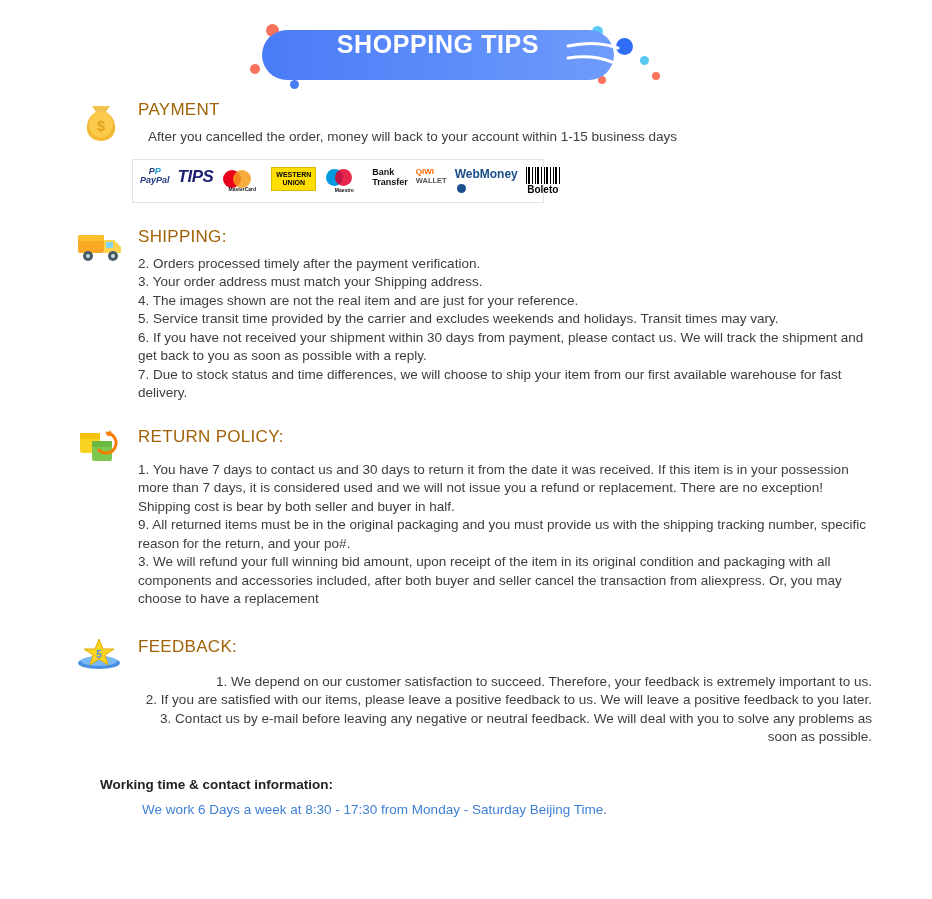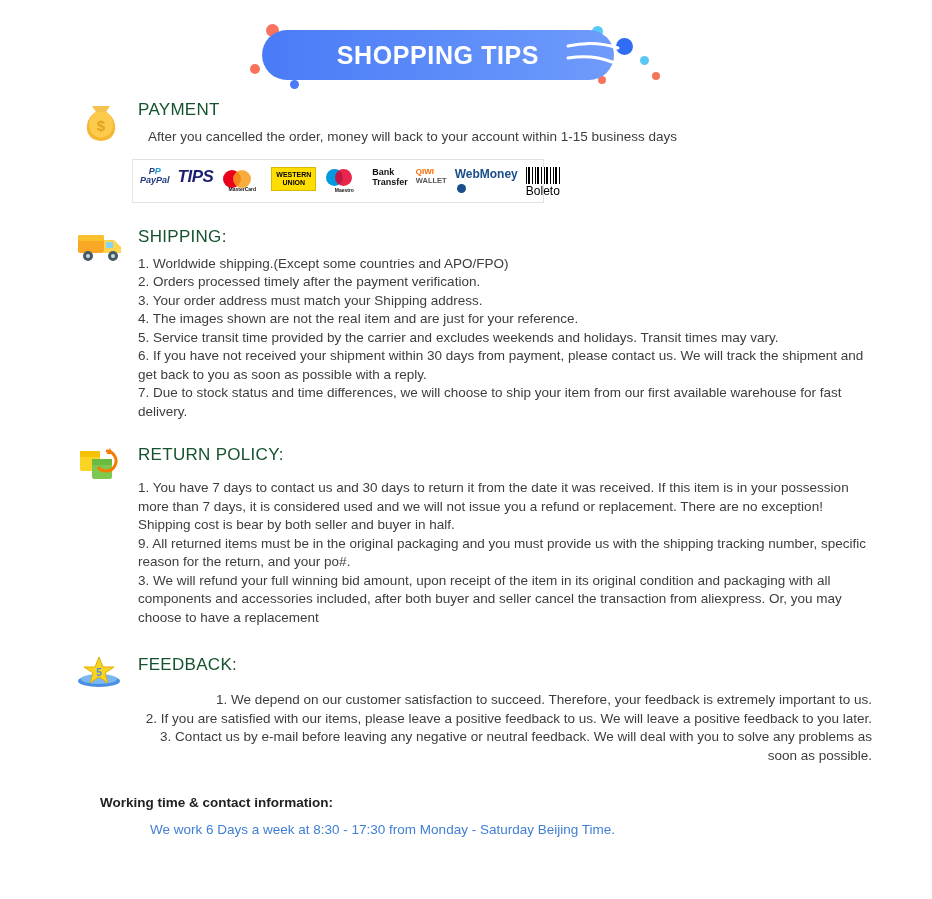--- a/index.html
+++ b/index.html
@@ -25,21 +25,20 @@
   }
   .banner-pill {
     position: absolute;
     left: 262px;
     top: 22px;
     width: 352px;
     height: 50px;
     border-radius: 25px;
     background: linear-gradient(90deg, #4a7bf7 0%, #5b8bf9 50%, #6f9bfb 100%);
     display: flex;
-    align-items: center;
     justify-content: center;
   }
   .banner-title {
     color: #ffffff;
     font-size: 25px;
     font-weight: bold;
     letter-spacing: 0.6px;
   }
   .dot { position: absolute; border-radius: 50%; }
 
@@ -52,21 +51,21 @@
   }
   .sec-icon {
     position: absolute;
     left: 78px;
     top: 0;
     width: 46px;
     height: 42px;
   }
   .sec-title {
     font-size: 17px;
-    color: #14532d;
+    color: #a16207;
     letter-spacing: 0.3px;
     margin: 0 0 8px 0;
     font-weight: normal;
   }
   .indent {
     padding-left: 10px;
   }
   .para {
     margin: 0;
     font-size: 13.5px;
@@ -112,21 +111,21 @@
   .maestro span { position: absolute; bottom: -2px; left: 0; width: 40px; text-align: center; font-size: 5px; color: #111; font-weight: bold; }
   .bank { font-size: 9px; font-weight: bold; color: #111; }
   .qiwi { font-size: 8px; color: #f60; font-weight: bold; line-height: 9px; }
   .qiwi b { display: block; color: #555; font-size: 7.5px; }
   .wm { font-size: 12px; color: #1a4e8a; font-weight: bold; }
   .wm i { display: inline-block; width: 9px; height: 9px; border-radius: 50%; background: #1a4e8a; vertical-align: -1px; margin-left: 2px; }
   .barcode { display: flex; flex-direction: column; align-items: center; }
   .bars { height: 17px; width: 34px;
     background: repeating-linear-gradient(90deg,#000 0 1px,#fff 1px 2px,#000 2px 4px,#fff 4px 6px,#000 6px 7px,#fff 7px 9px);
   }
-  .boleto { font-size: 12px; font-weight: normal; color: #000; }
+  .boleto { font-size: 10px; font-weight: bold; color: #000; }
 
   
   .money-bag { width: 46px; height: 44px; }
   .truck { width: 48px; height: 38px; }
   .ret { width: 44px; height: 40px; }
   .fb { width: 46px; height: 34px; }
 
   
   .footer {
     padding-left: 100px;
@@ -134,21 +133,21 @@
   }
   .footer-title {
     font-size: 13.5px;
     font-weight: bold;
     color: #222;
     margin: 0 0 10px 0;
   }
   .footer-note {
     font-size: 13.5px;
     color: #3f7fd4;
-    margin: 12px;
+    margin: 4px;
     padding-left: 38px;
   }
 </style>
 </head>
 <body>
 
 <div class="banner-wrap">
   <span class="dot" style="left:266px;top:16px;width:13px;height:13px;background:#f8725c;"></span>
   <span class="dot" style="left:250px;top:56px;width:10px;height:10px;background:#f8725c;"></span>
   <span class="dot" style="left:290px;top:72px;width:9px;height:9px;background:#4a7bf7;"></span>
@@ -228,21 +227,20 @@
       <path d="M28 13 L38 13 L45 20 L45 26 L28 26 Z" fill="#ffd54f"></path>
       <rect x="30" y="15" width="7" height="6" fill="#81d4fa"></rect>
       <circle cx="12" cy="29" r="5" fill="#455a64"></circle>
         <circle cx="12" cy="29" r="2" fill="#cfd8dc"></circle>
       <circle cx="37" cy="29" r="5" fill="#455a64"></circle>
         <circle cx="37" cy="29" r="2" fill="#cfd8dc"></circle>
     </svg>
   </div>
   <h3 class="sec-title">SHIPPING:</h3>
   <div class="block-list indent">
-    <p class="para">1. Worldwide shipping.(Except some countries and APO/FPO)</p>
     <p class="para">2. Orders processed timely after the payment verification.</p>
     <p class="para">3. Your order address must match your Shipping address.</p>
     <p class="para">4. The images shown are not the real item and are just for your reference.</p>
     <p class="para">5. Service transit time provided by the carrier and excludes weekends and holidays. Transit times may vary.</p>
     <p class="para">6. If you have not received your shipment within 30 days from payment, please contact us. We will track the shipment and get back to you as soon as possible with a reply.</p>
     <p class="para">7. Due to stock status and time differences, we will choose to ship your item from our first available warehouse for fast delivery.</p>
   </div>
 </div>
 
 <div class="section" style="margin-top:24px;">

